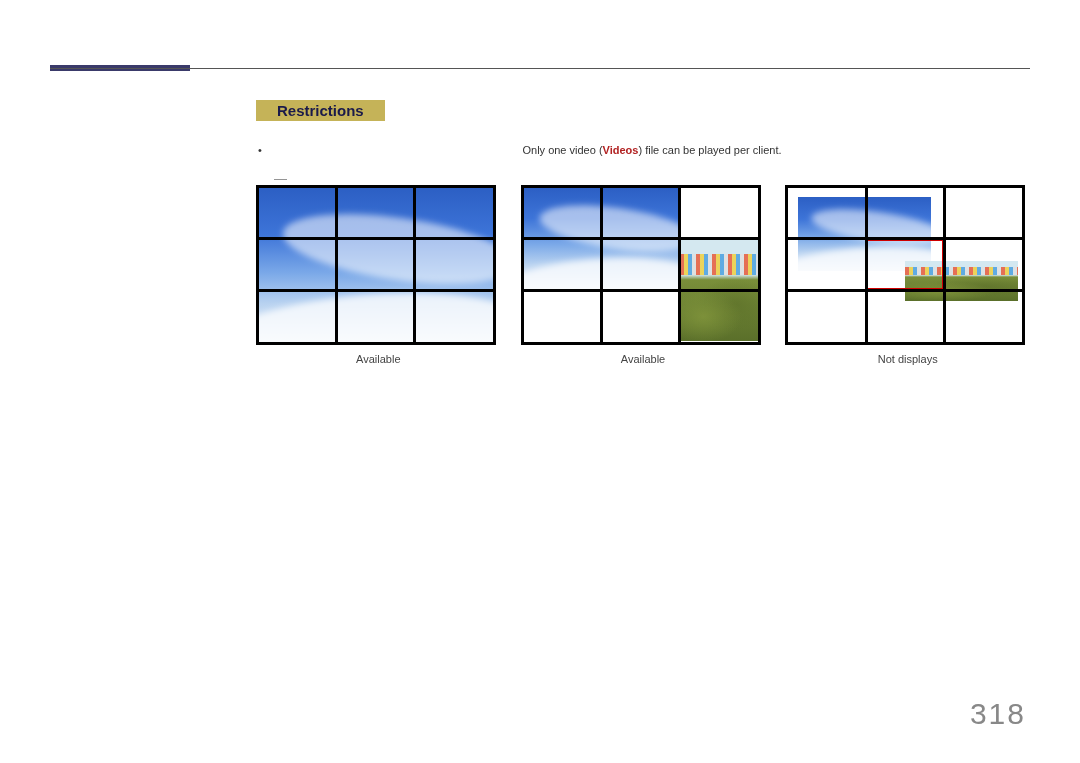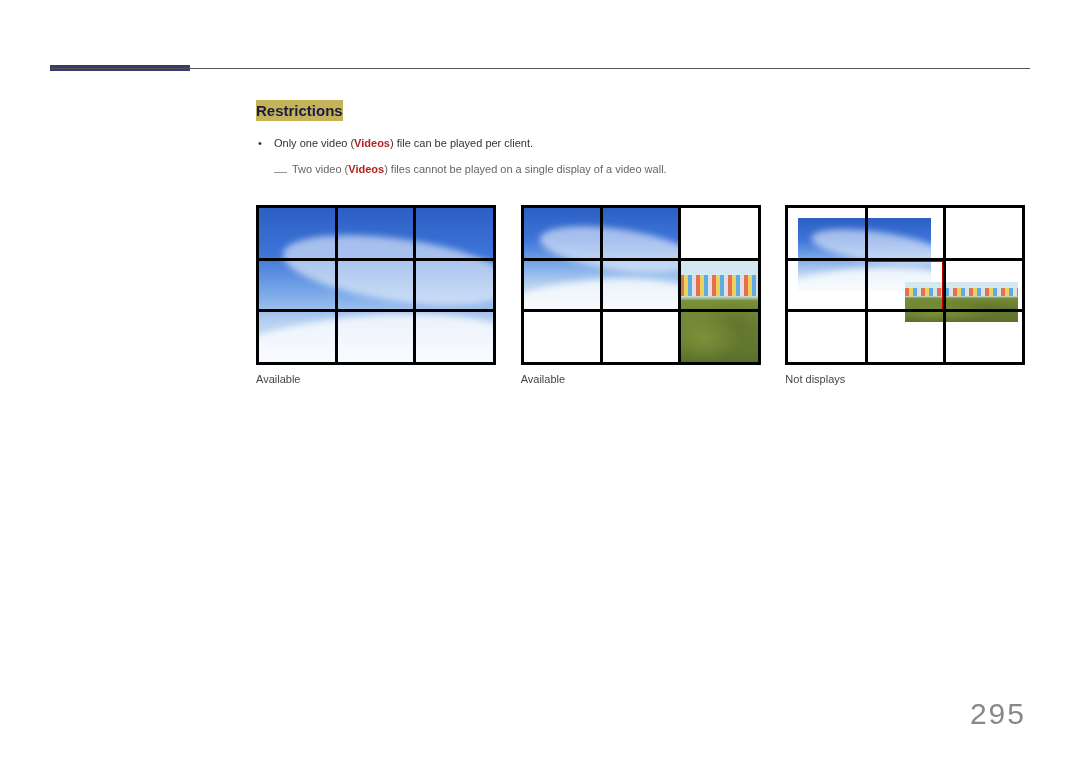--- a/index.html
+++ b/index.html
@@ -35,26 +35,27 @@
       left: 256px;
       top: 100px;
       right: 50px;
     }
     .heading {
       display: inline-block;
       background: #c5b358;
       color: #1a1a4a;
       font-weight: bold;
       font-size: 15px;
-      padding: 2px 0;
-      margin-bottom: 14px;
+      padding: 2px 21px;
+      margin-bottom: 21px;
     }
     .bullet-list {
       list-style: none;
       margin-bottom: 26px;
+      text-align: center;
     }
     .bullet-list > li {
       font-size: 11px;
       color: #333;
       position: relative;
       padding-left: 18px;
       margin-bottom: 10px;
       line-height: 1.5;
     }
     .bullet-list > li::before {
@@ -86,20 +87,21 @@
       color: #b22222;
       font-weight: bold;
     }
     .grids-row {
       display: flex;
       gap: 20px;
       margin-top: 10px;
     }
     .grid-block {
       flex: 1;
+      text-align: center;
     }
     .vw-grid {
       width: 240px;
       height: 160px;
       border: 3px solid #000;
       position: relative;
       overflow: hidden;
     }
     .vw-grid .gridlines {
       position: absolute;
@@ -196,23 +198,20 @@
 
 <div class="content">
   <div class="heading">Restrictions</div>
 
   <ul class="bullet-list">
     <li>
       <span>Only one video (</span><span class="bold-red">Videos</span><span>) file can be played per client.</span>
       <ul class="sub-list">
         <li>
           <span class="sub-dash">―</span>
-        </li>
-        <li>
-          <span>Two video (</span><span class="bold-red">Videos</span><span>) files cannot be played on a single display of a video wall.</span>
         </li>
       </ul>
     </li>
   </ul>
 
   <div class="grids-row">
 
     <div class="grid-block">
       <div class="vw-grid">
         <div class="media sky" style="left:0;top:0;width:100%;height:100%;"></div>
@@ -251,13 +250,13 @@
           <div class="hline h1"></div>
             <div class="hline h2"></div>
         </div>
       </div>
       <div class="caption">Not displays</div>
     </div>
 
   </div>
 </div>
 
-<div class="page-number">295</div>
+<div class="page-number">318</div>
 
 </body></html>

